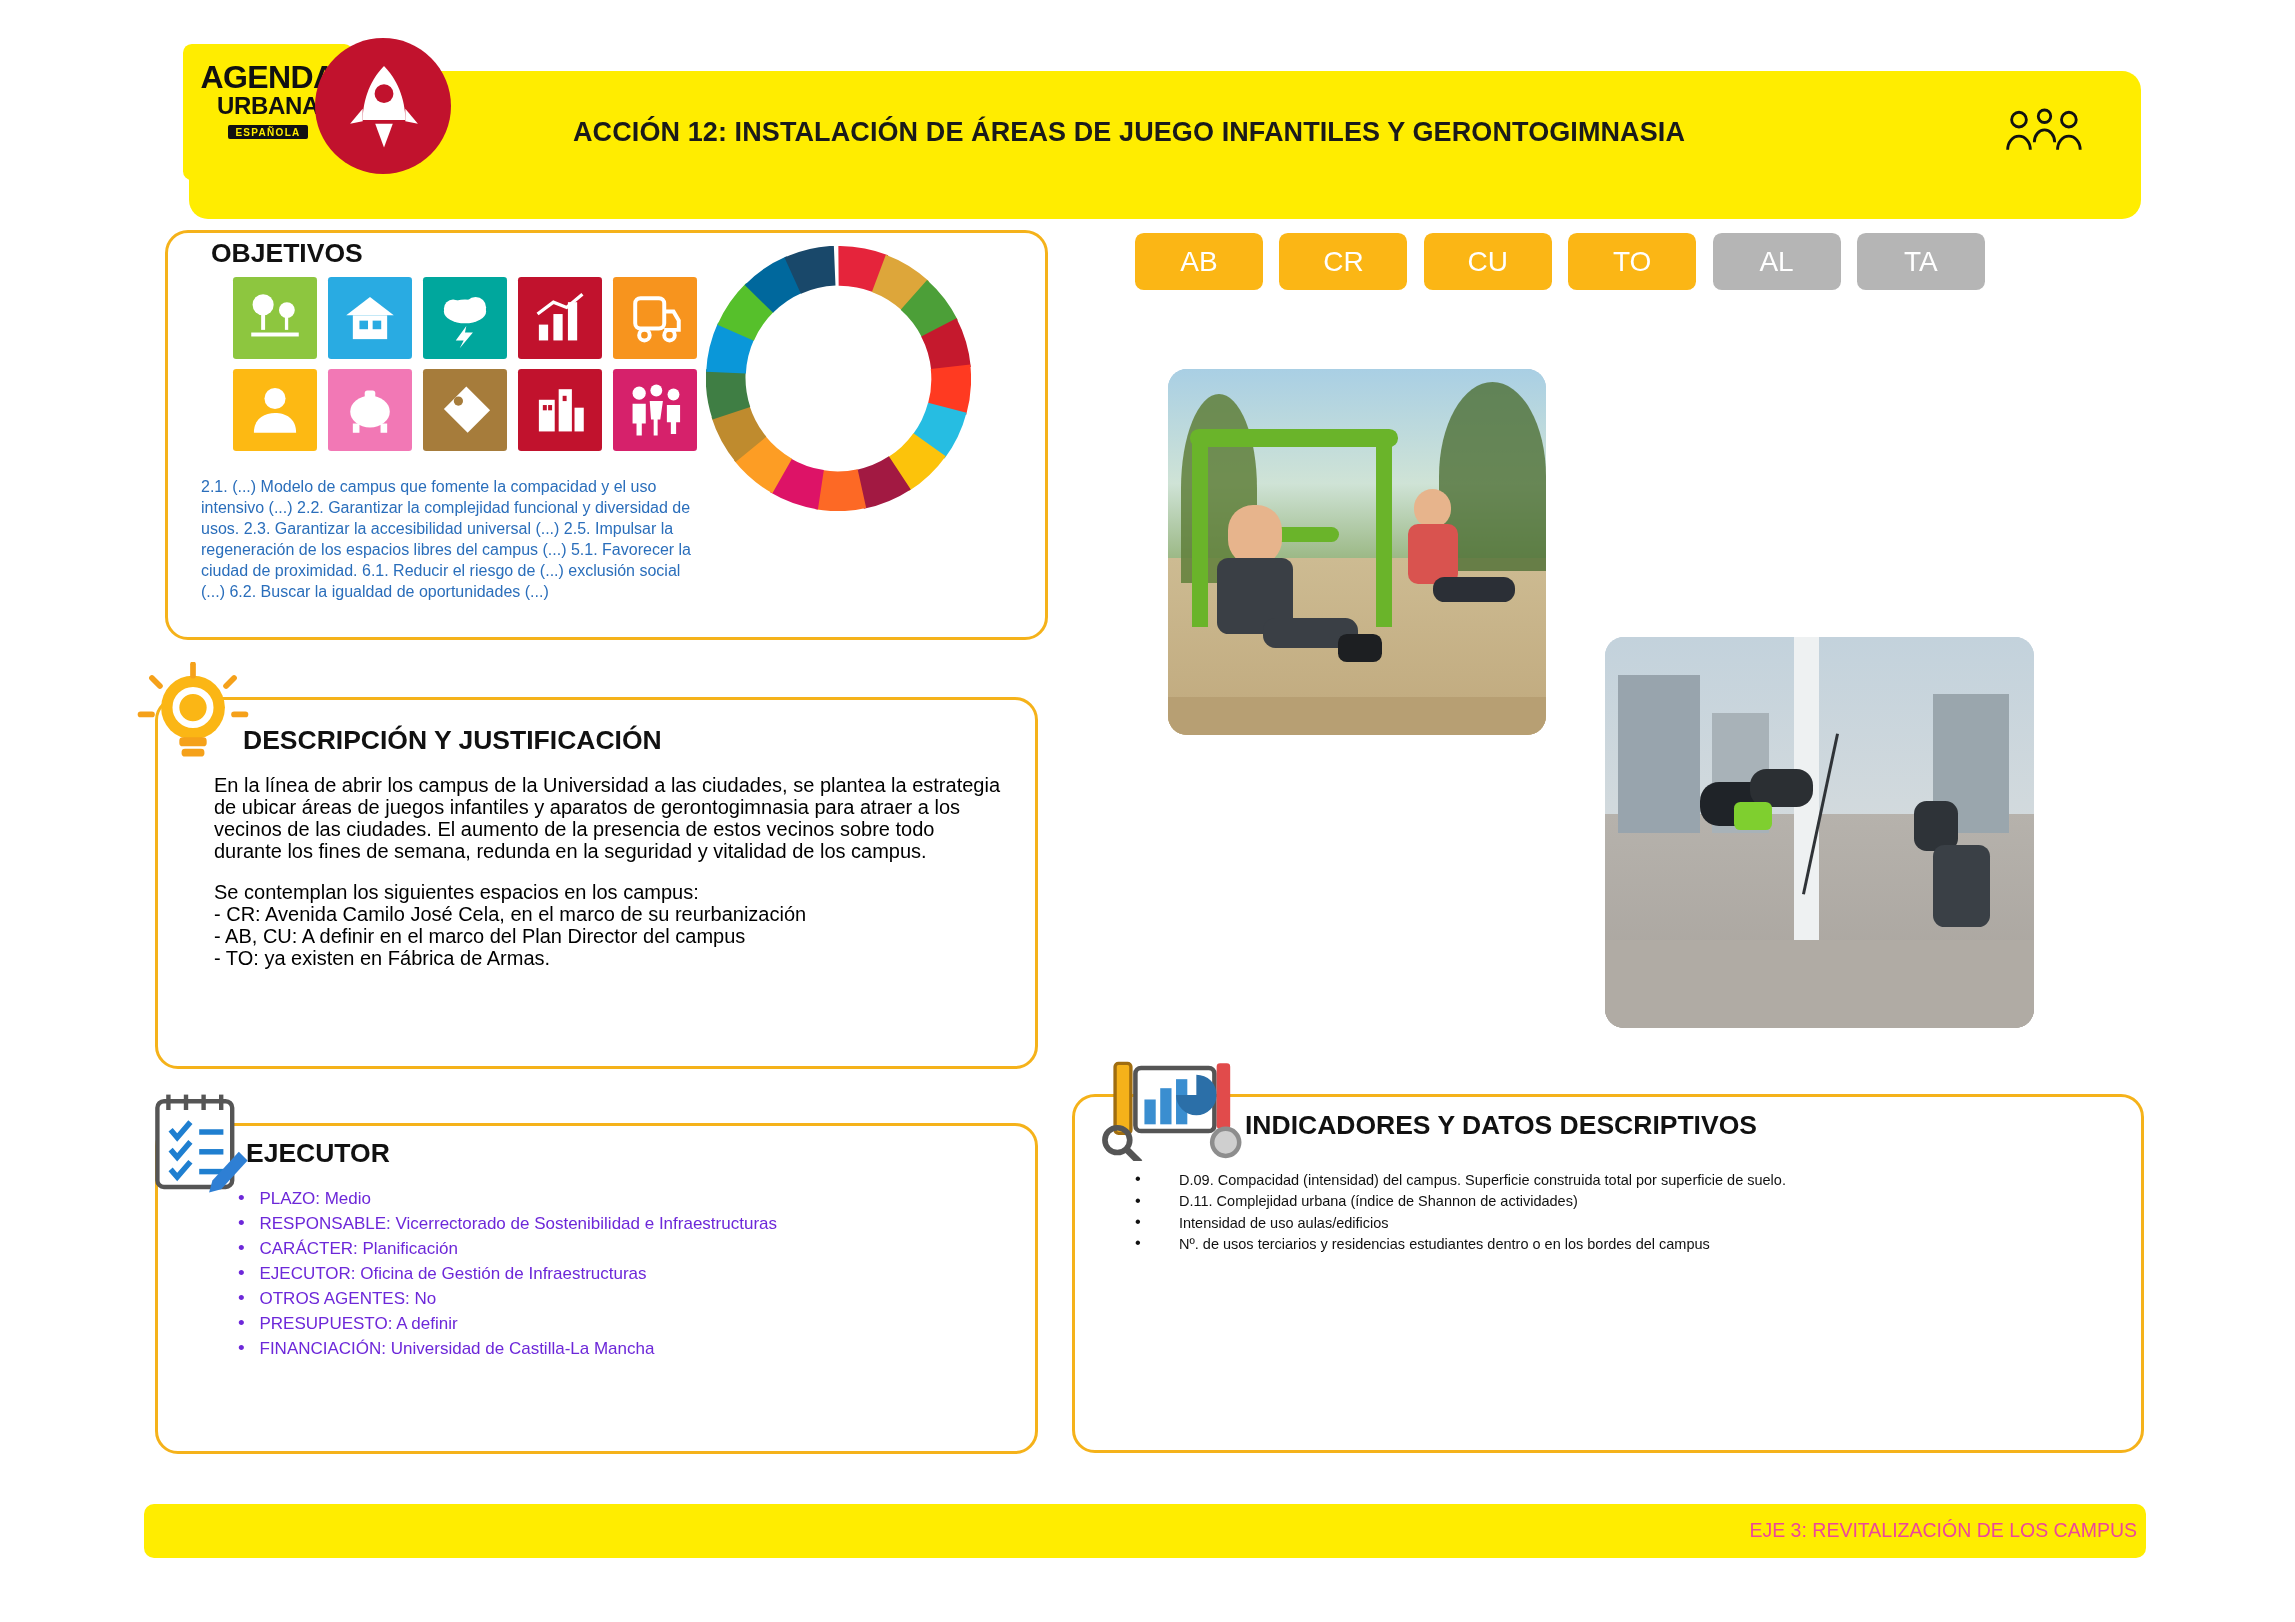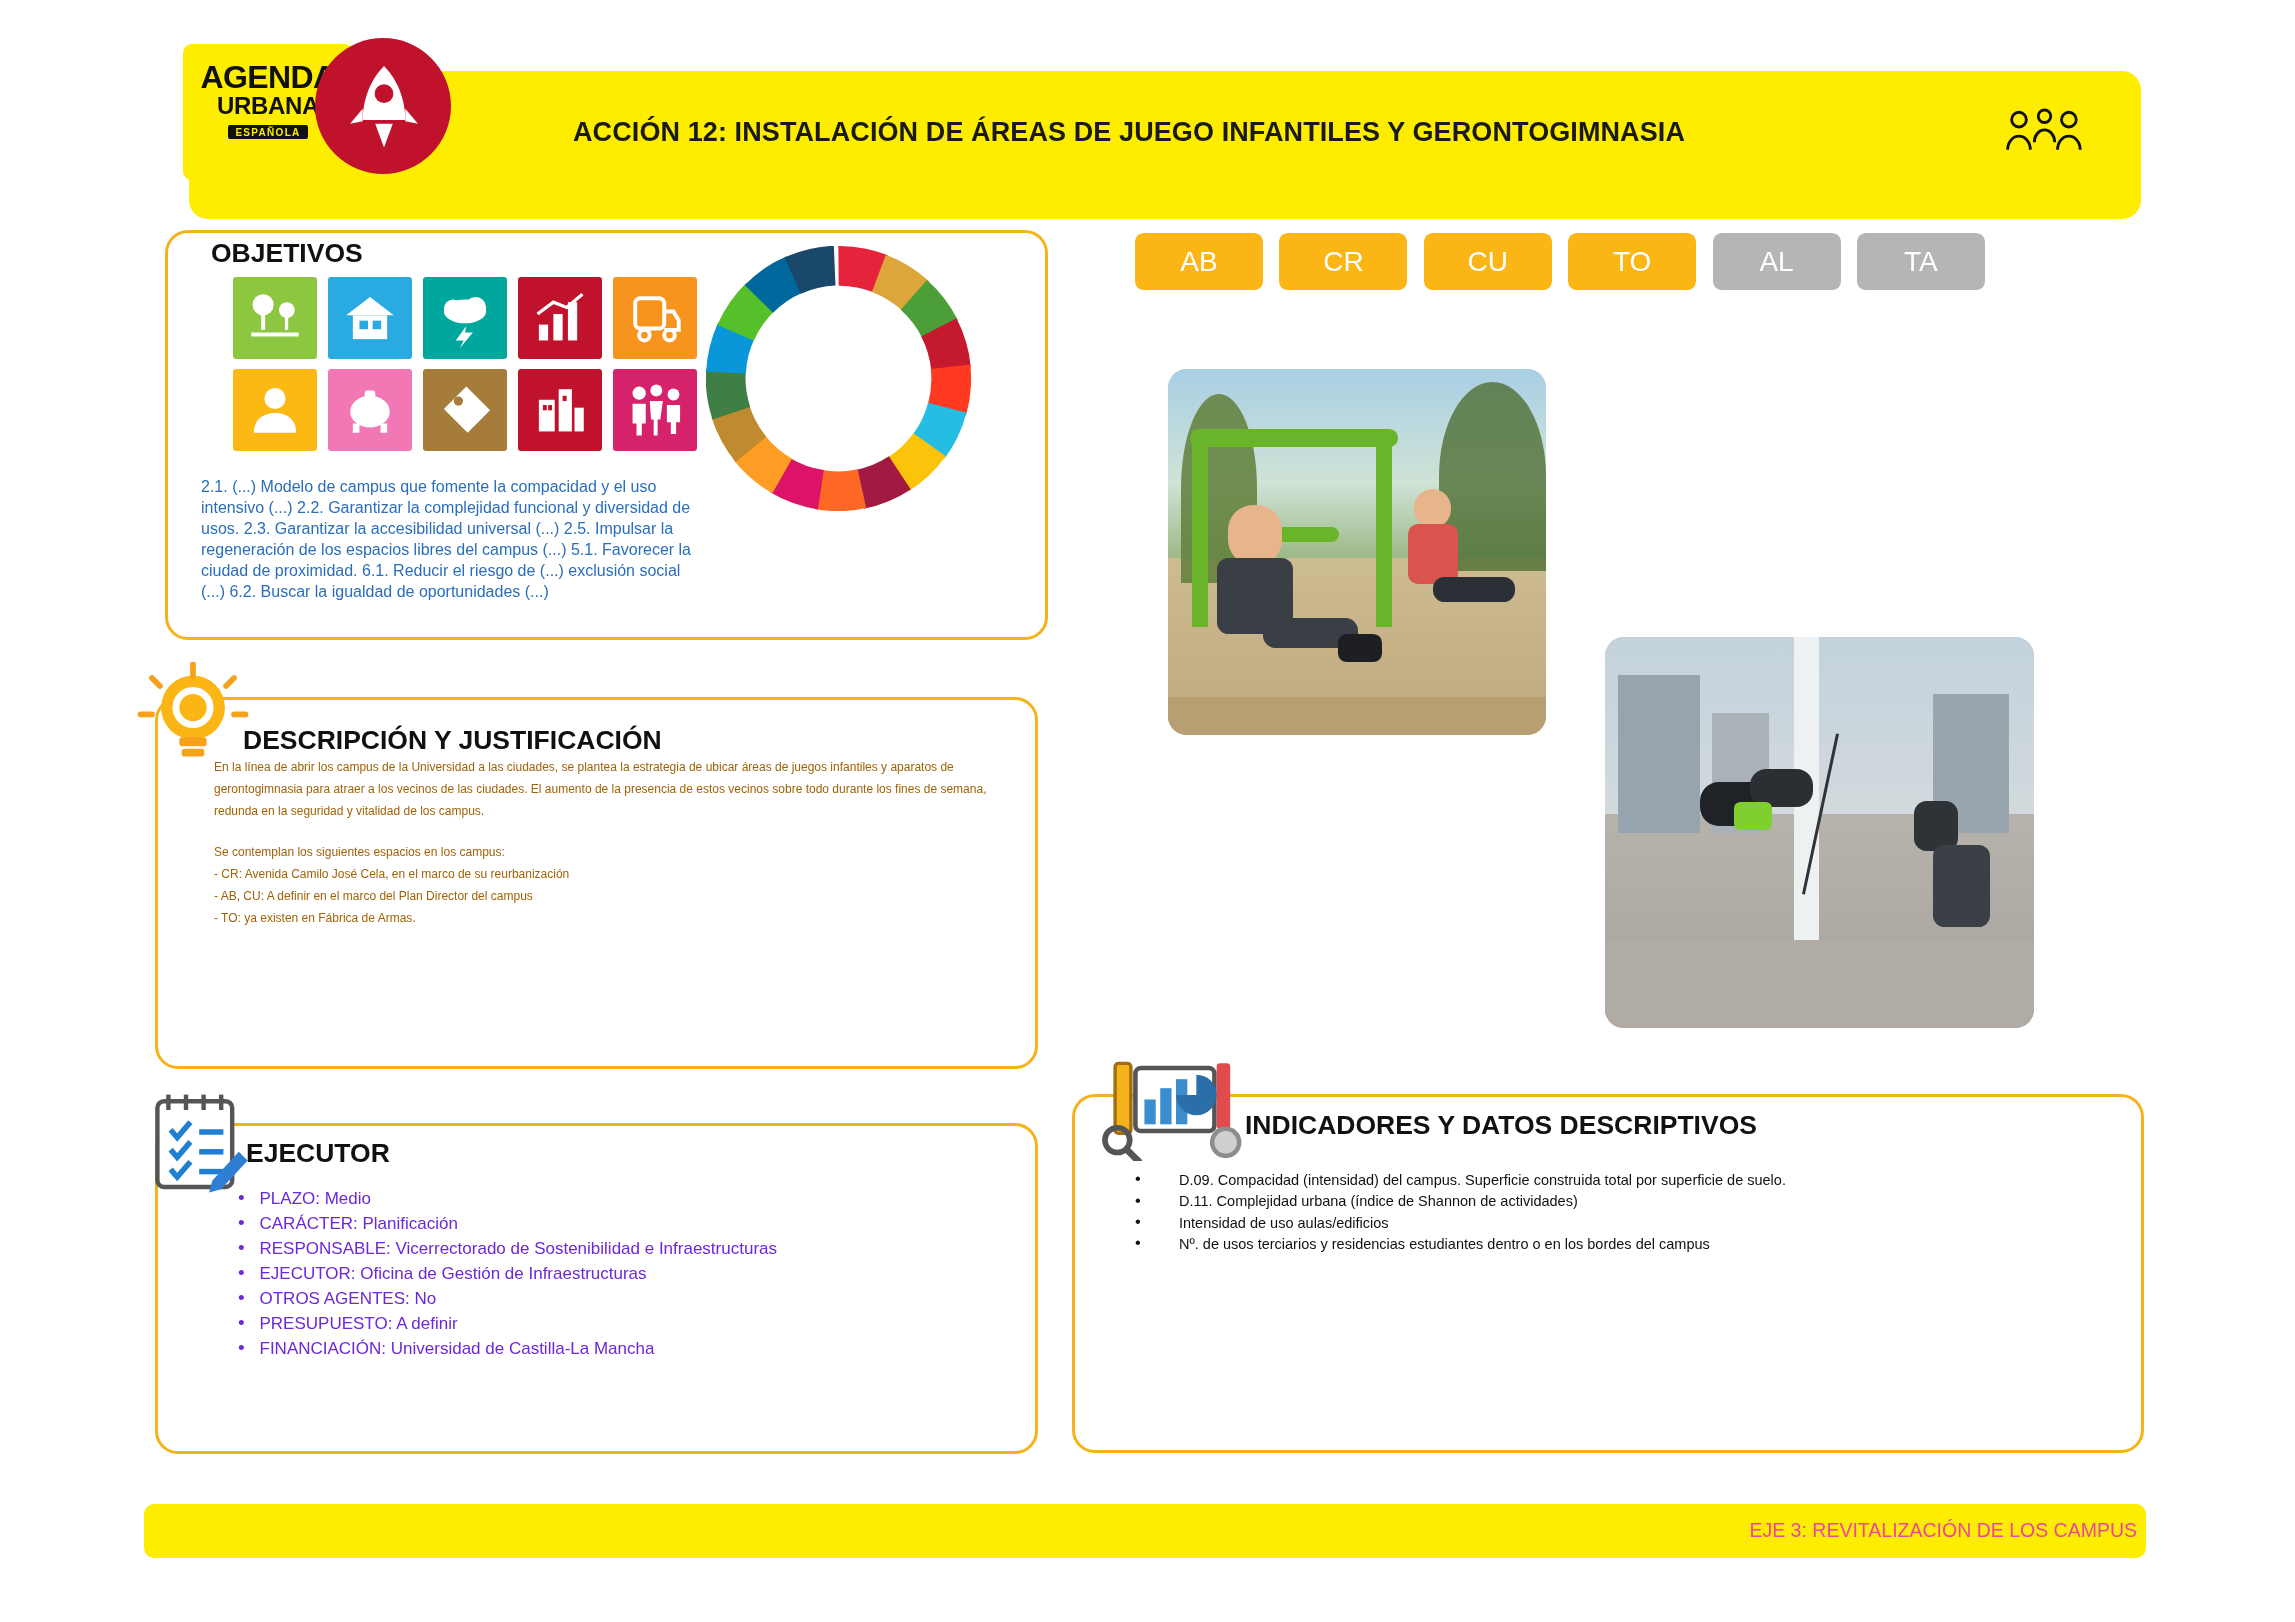--- a/index.html
+++ b/index.html
@@ -128,22 +128,22 @@
     position:absolute; left: 1605px; top: 637px;
     width: 429px; height: 391px; border-radius: 19px; overflow:hidden;
     background: linear-gradient(#b9cbd8, #c7d2d8 40%, #b9b4ae 56%, #a9a49e);
   }
   .ph-el { position:absolute; }
 
   
   #card-desc { left: 155px; top: 697px; width: 883px; height: 372px; }
   #title-desc { left: 243px; top: 725px; }
   #desc-body {
-    position:absolute; left: 214px; top: 756px; width: 788px;
-    font-size: 12px; line-height: 22px; color: #a16207;
+    position:absolute; left: 214px; top: 774px; width: 788px;
+    font-size: 20px; line-height: 22px; color: #000000;
   }
   #desc-body p { margin: 0 0 19px 0; }
   #desc-body .line { margin: 0; }
   #bulb-icon { position:absolute; left: 136px; top: 662px; width: 114px; height: 114px; }
 
   
   #card-resumen { left: 155px; top: 1123px; width: 883px; height: 331px; }
   #title-resumen { left: 246px; top: 1138px; }
   #notepad-icon { position:absolute; left: 142px; top: 1088px; width: 110px; height: 110px; }
   #resumen-list {
@@ -437,22 +437,22 @@
   <g stroke="#1f7fd0" stroke-width="5">
       <path d="M52 40 h22"></path>
       <path d="M52 58 h22"></path>
       <path d="M52 76 h22"></path>
     </g>
   <path d="M64 84 L88 58 l8 8 l-24 26 l-11 3 Z" fill="#2e7fd4"></path>
 </svg>
 <div id="title-resumen" class="card-title">EJECUTOR</div>
 <ul id="resumen-list">
   <li>PLAZO: Medio</li>
+  <li>RESPONSABLE: Vicerrectorado de Sostenibilidad e Infraestructuras</li>
   <li>CARÁCTER: Planificación</li>
-  <li>RESPONSABLE: Vicerrectorado de Sostenibilidad e Infraestructuras</li>
   <li>EJECUTOR: Oficina de Gestión de Infraestructuras</li>
   <li>OTROS AGENTES:  No</li>
   <li>PRESUPUESTO: A definir</li>
   <li>FINANCIACIÓN: Universidad de Castilla-La Mancha</li>
 </ul>
 
 <div id="card-indic" class="card"></div>
 <svg id="chart-icon" viewBox="0 0 140 100">
   <rect x="42" y="18" width="70" height="56" rx="5" fill="#fff" stroke="#555" stroke-width="4"></rect>
   <rect x="50" y="46" width="10" height="22" fill="#3a8ed0"></rect>

